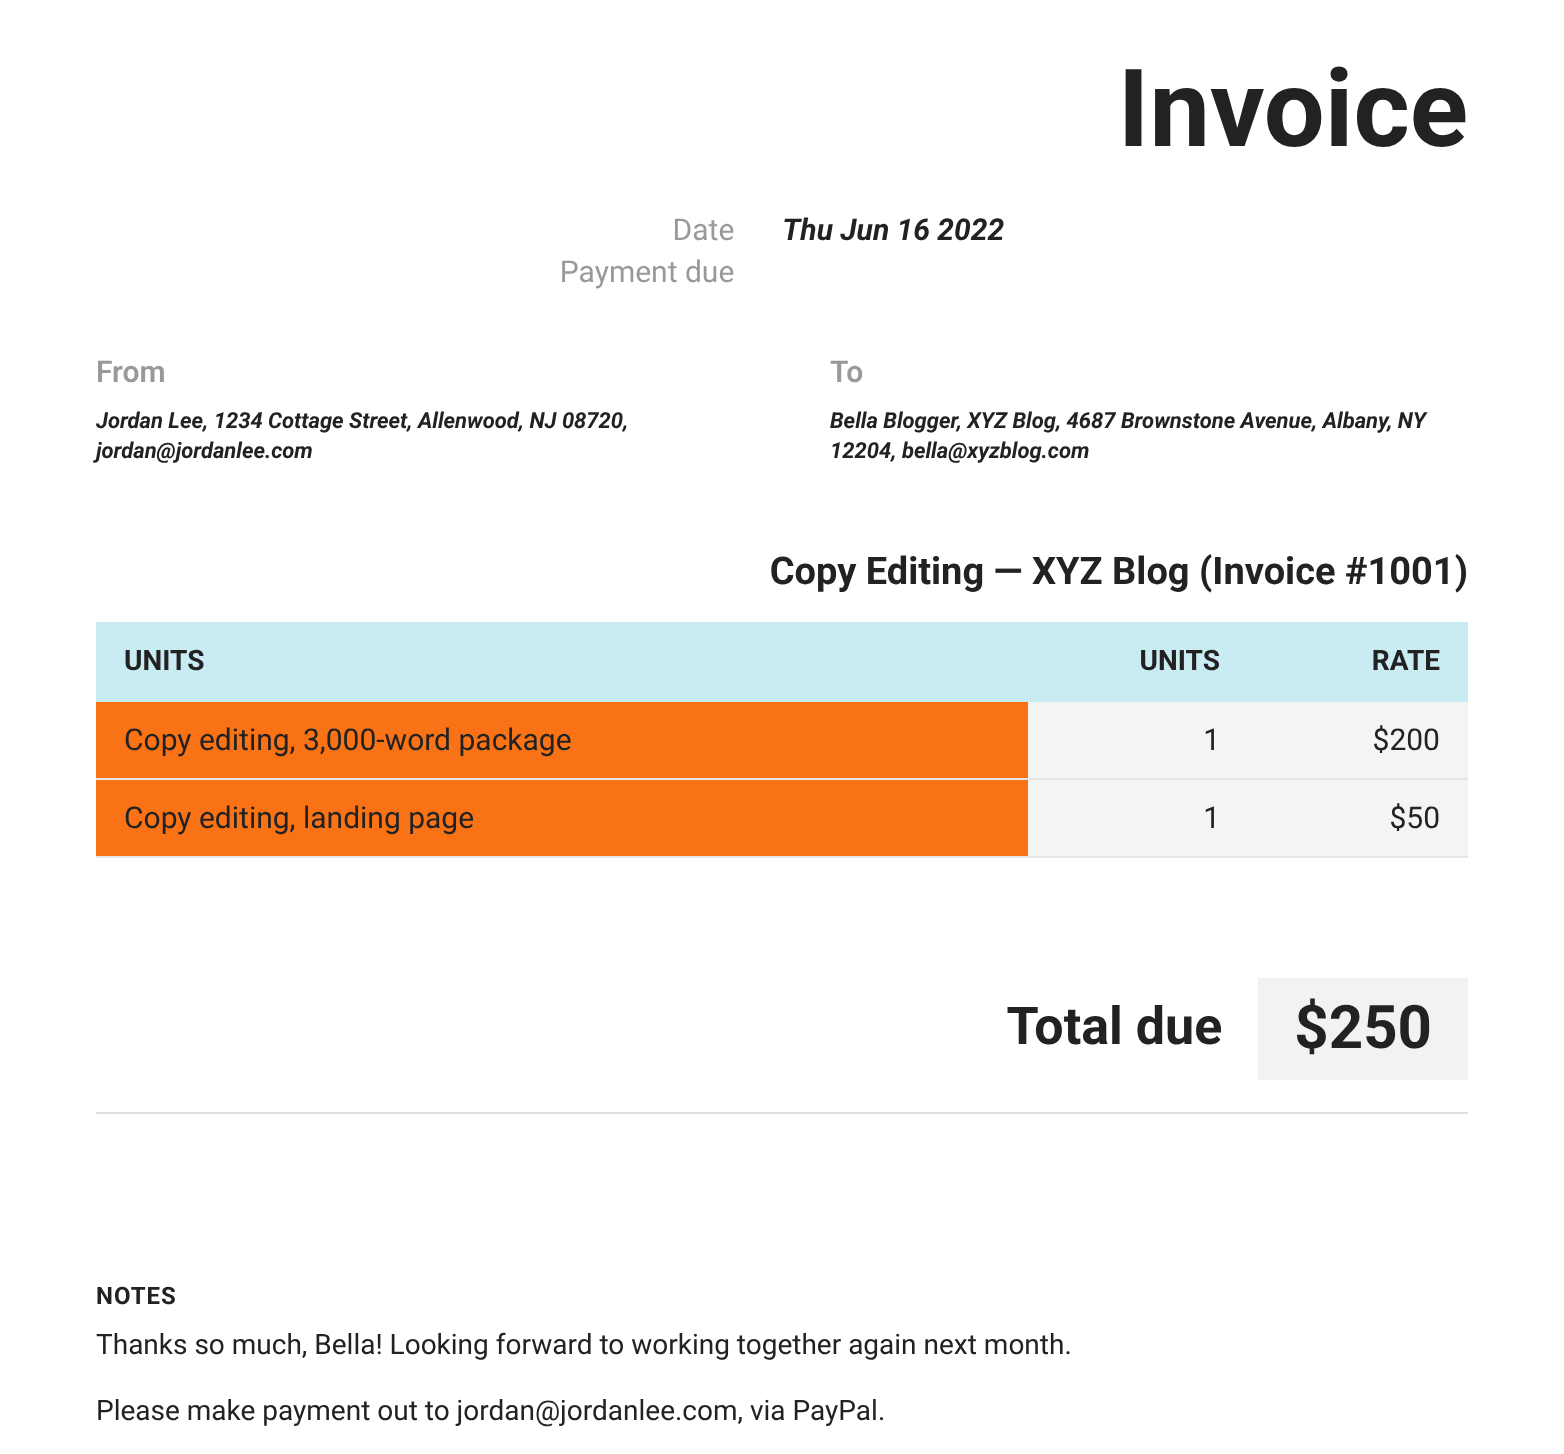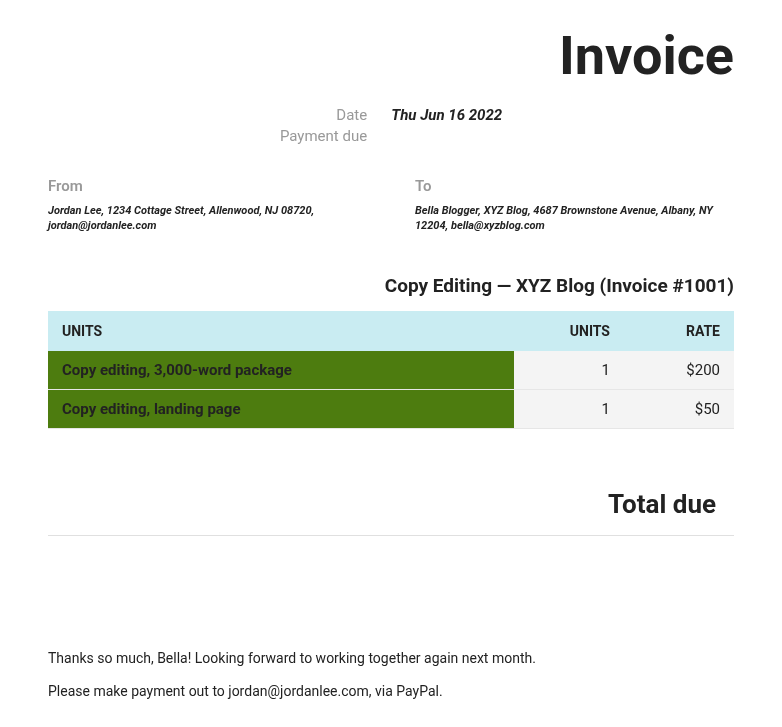--- a/index.html
+++ b/index.html
@@ -86,36 +86,35 @@
     table.items thead th.units,
     table.items thead th.rate {
       text-align: right;
     }
     table.items tbody td {
       font-size: 15px;
       padding: 10px 14px;
       border-bottom: 1px solid #e6e6e6;
     }
     table.items tbody td.item-name {
-      background: #4d7c0f;
-      font-weight: bold;
+      background: #f97316;
     }
     table.items tbody td.units,
     table.items tbody td.rate {
       text-align: right;
       background: #f4f4f4;
       width: 110px;
     }
     .total-row {
       display: flex;
       justify-content: flex-end;
       align-items: center;
       border-bottom: 1px solid #e0e0e0;
       padding-bottom: 16px;
-      margin-bottom: 112px;
+      margin-bottom: 84px;
     }
     .total-label {
       font-size: 26px;
       font-weight: 700;
       color: #222;
       margin-right: 18px;
     }
     .total-value {
       font-size: 30px;
       font-weight: 700;
@@ -182,18 +181,20 @@
     <tr>
       <td class="item-name">Copy editing, landing page</td>
       <td class="units">1</td>
       <td class="rate">$50</td>
     </tr>
   </tbody>
 </table>
 
 <div class="total-row">
   <div class="total-label">Total due</div>
+  <div class="total-value">$250</div>
 </div>
 
 <div class="notes">
+  <div class="notes-heading">NOTES</div>
   <p>Thanks so much, Bella! Looking forward to working together again next month.</p>
   <p>Please make payment out to jordan@jordanlee.com, via PayPal.</p>
 </div>
 
 </body></html>

